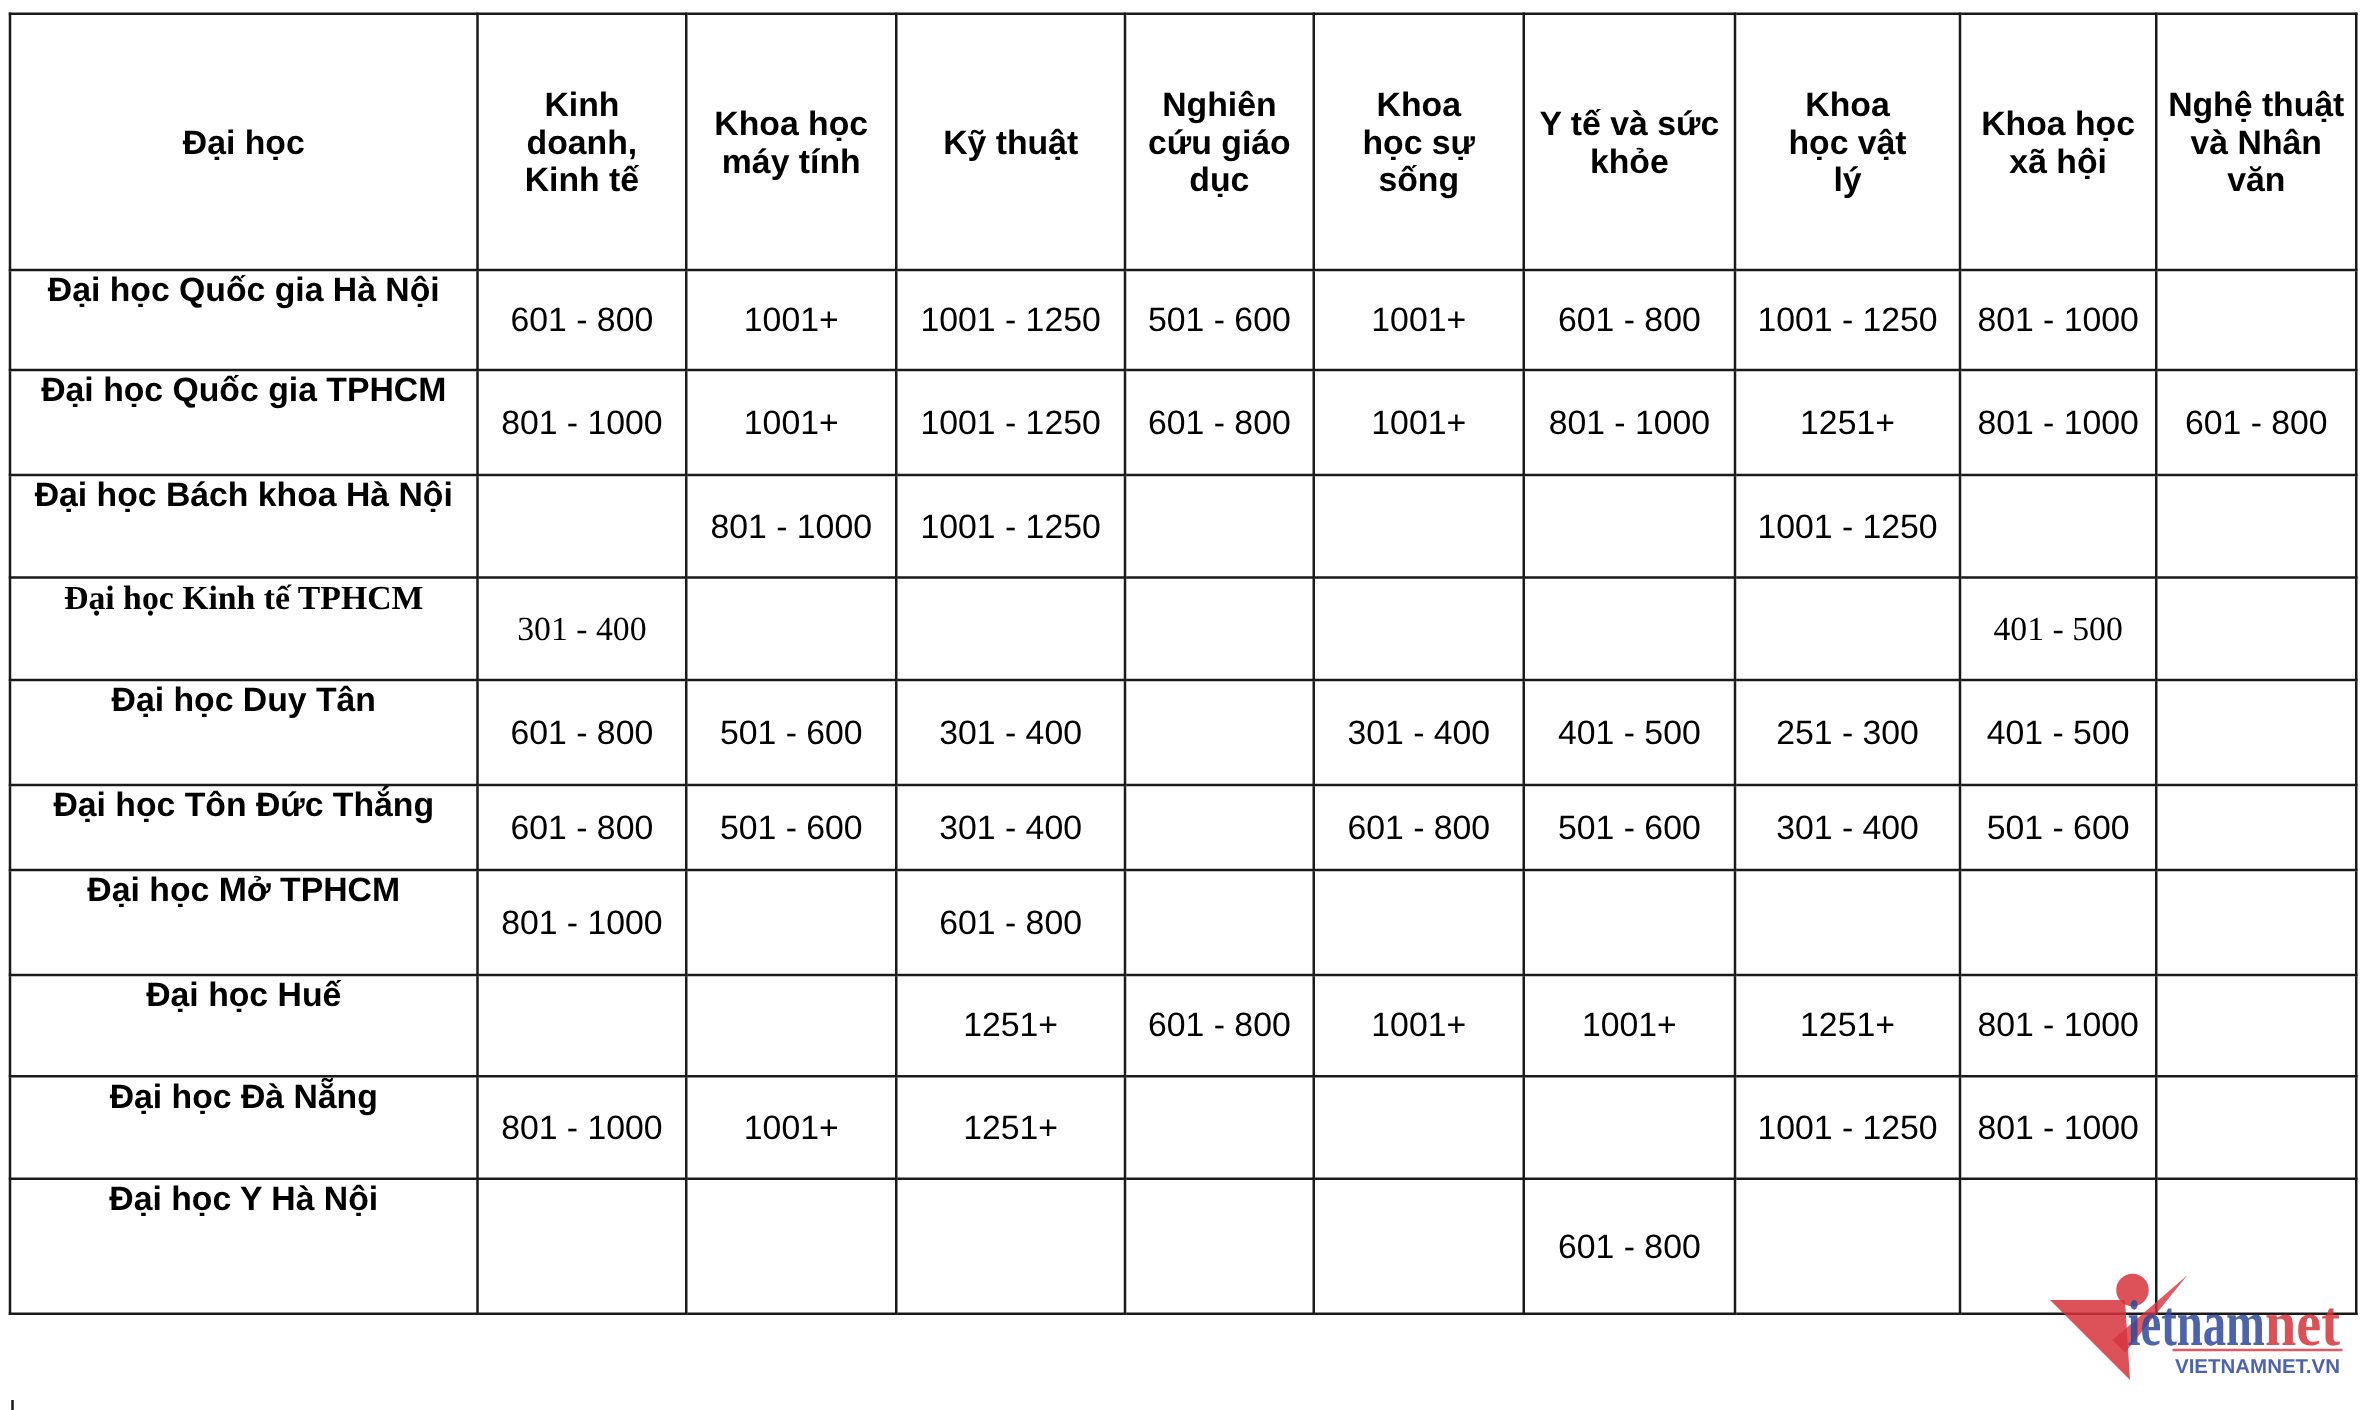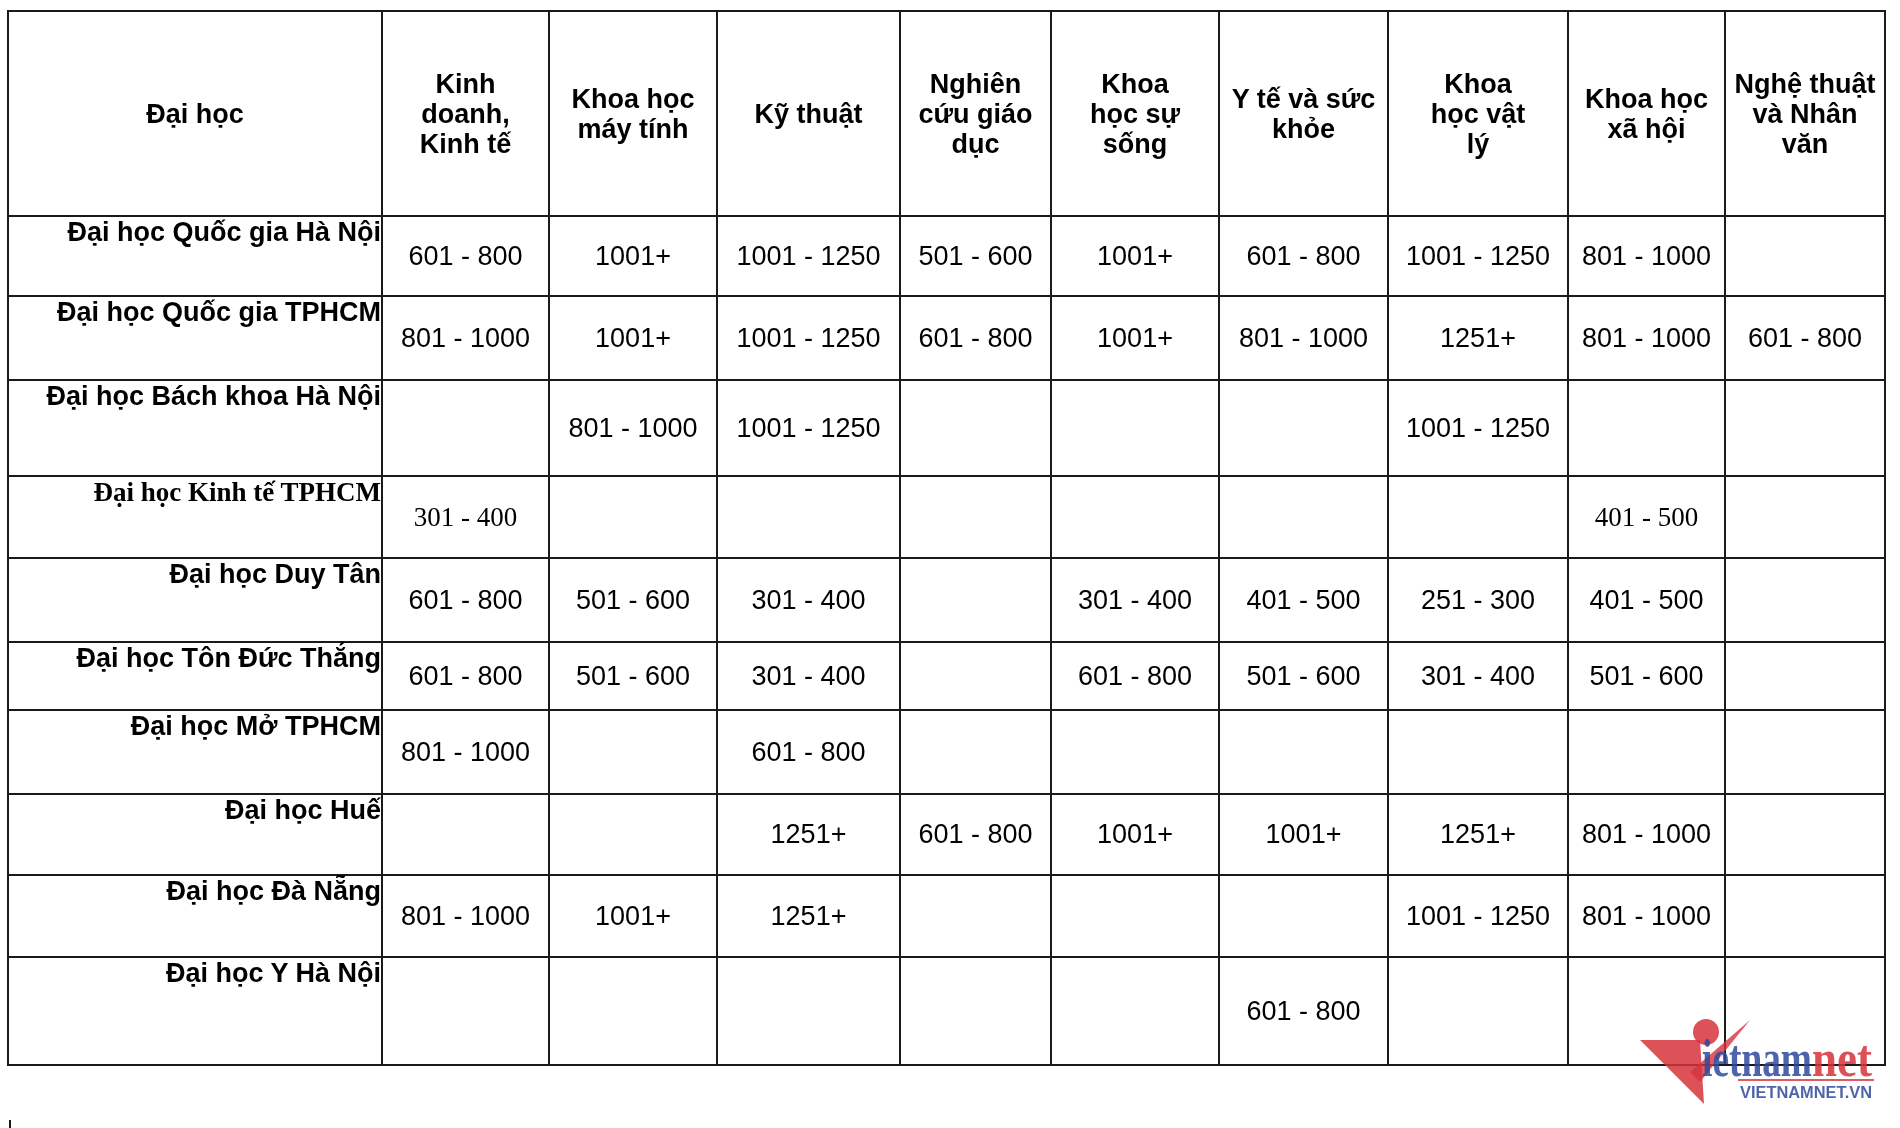--- a/index.html
+++ b/index.html
@@ -1,20 +1,20 @@
 <!DOCTYPE html>
 <html><head>
 <meta charset="utf-8">
 <style>
   html, body { margin:0; padding:0; background:#ffffff; }
   body { width:1900px; height:1128px; position:relative; overflow:hidden; font-family:"Liberation Sans", sans-serif; color:#000; }
   table.rank { position:absolute; left:7px; top:10px; border-collapse:collapse; table-layout:fixed; width:1877px; }
   table.rank td, table.rank th { border:2px solid #1a1a1a; padding:0; }
   th { font-weight:bold; font-size:27px; line-height:30px; text-align:center; vertical-align:middle; }
-  td.name { font-weight:bold; font-size:27px; line-height:30px; text-align:right; vertical-align:top; padding:8px 12px 0 14px; }
+  td.name { font-weight:bold; font-size:27px; line-height:30px; text-align:center; vertical-align:top; padding:8px 12px 0 14px; }
   td.val { font-size:27px; text-align:center; vertical-align:middle; padding-top:14px; }
   .stub { position:absolute; left:9px; top:1120px; width:2px; height:8px; background:#1a1a1a; }
   .logo { position:absolute; left:1640px; top:1012px; width:240px; height:92px; }
 </style>
 </head>
 <body>
 
 <table class="rank">
   <colgroup>
     <col style="width:374px">
@@ -76,21 +76,21 @@
         <td class="val">801 - 1000</td>
         <td class="val">1001+</td>
         <td class="val">1001 - 1250</td>
         <td class="val">601 - 800</td>
         <td class="val">1001+</td>
         <td class="val">801 - 1000</td>
         <td class="val">1251+</td>
         <td class="val">801 - 1000</td>
         <td class="val">601 - 800</td>
       </tr>
-      <tr style="height: 96px;">
+      <tr style="height: 82px;">
         <td class="name">Đại học Bách khoa Hà Nội</td>
         <td class="val"></td>
         <td class="val">801 - 1000</td>
         <td class="val">1001 - 1250</td>
         <td class="val"></td>
         <td class="val"></td>
         <td class="val"></td>
         <td class="val">1001 - 1250</td>
         <td class="val"></td>
         <td class="val"></td>

